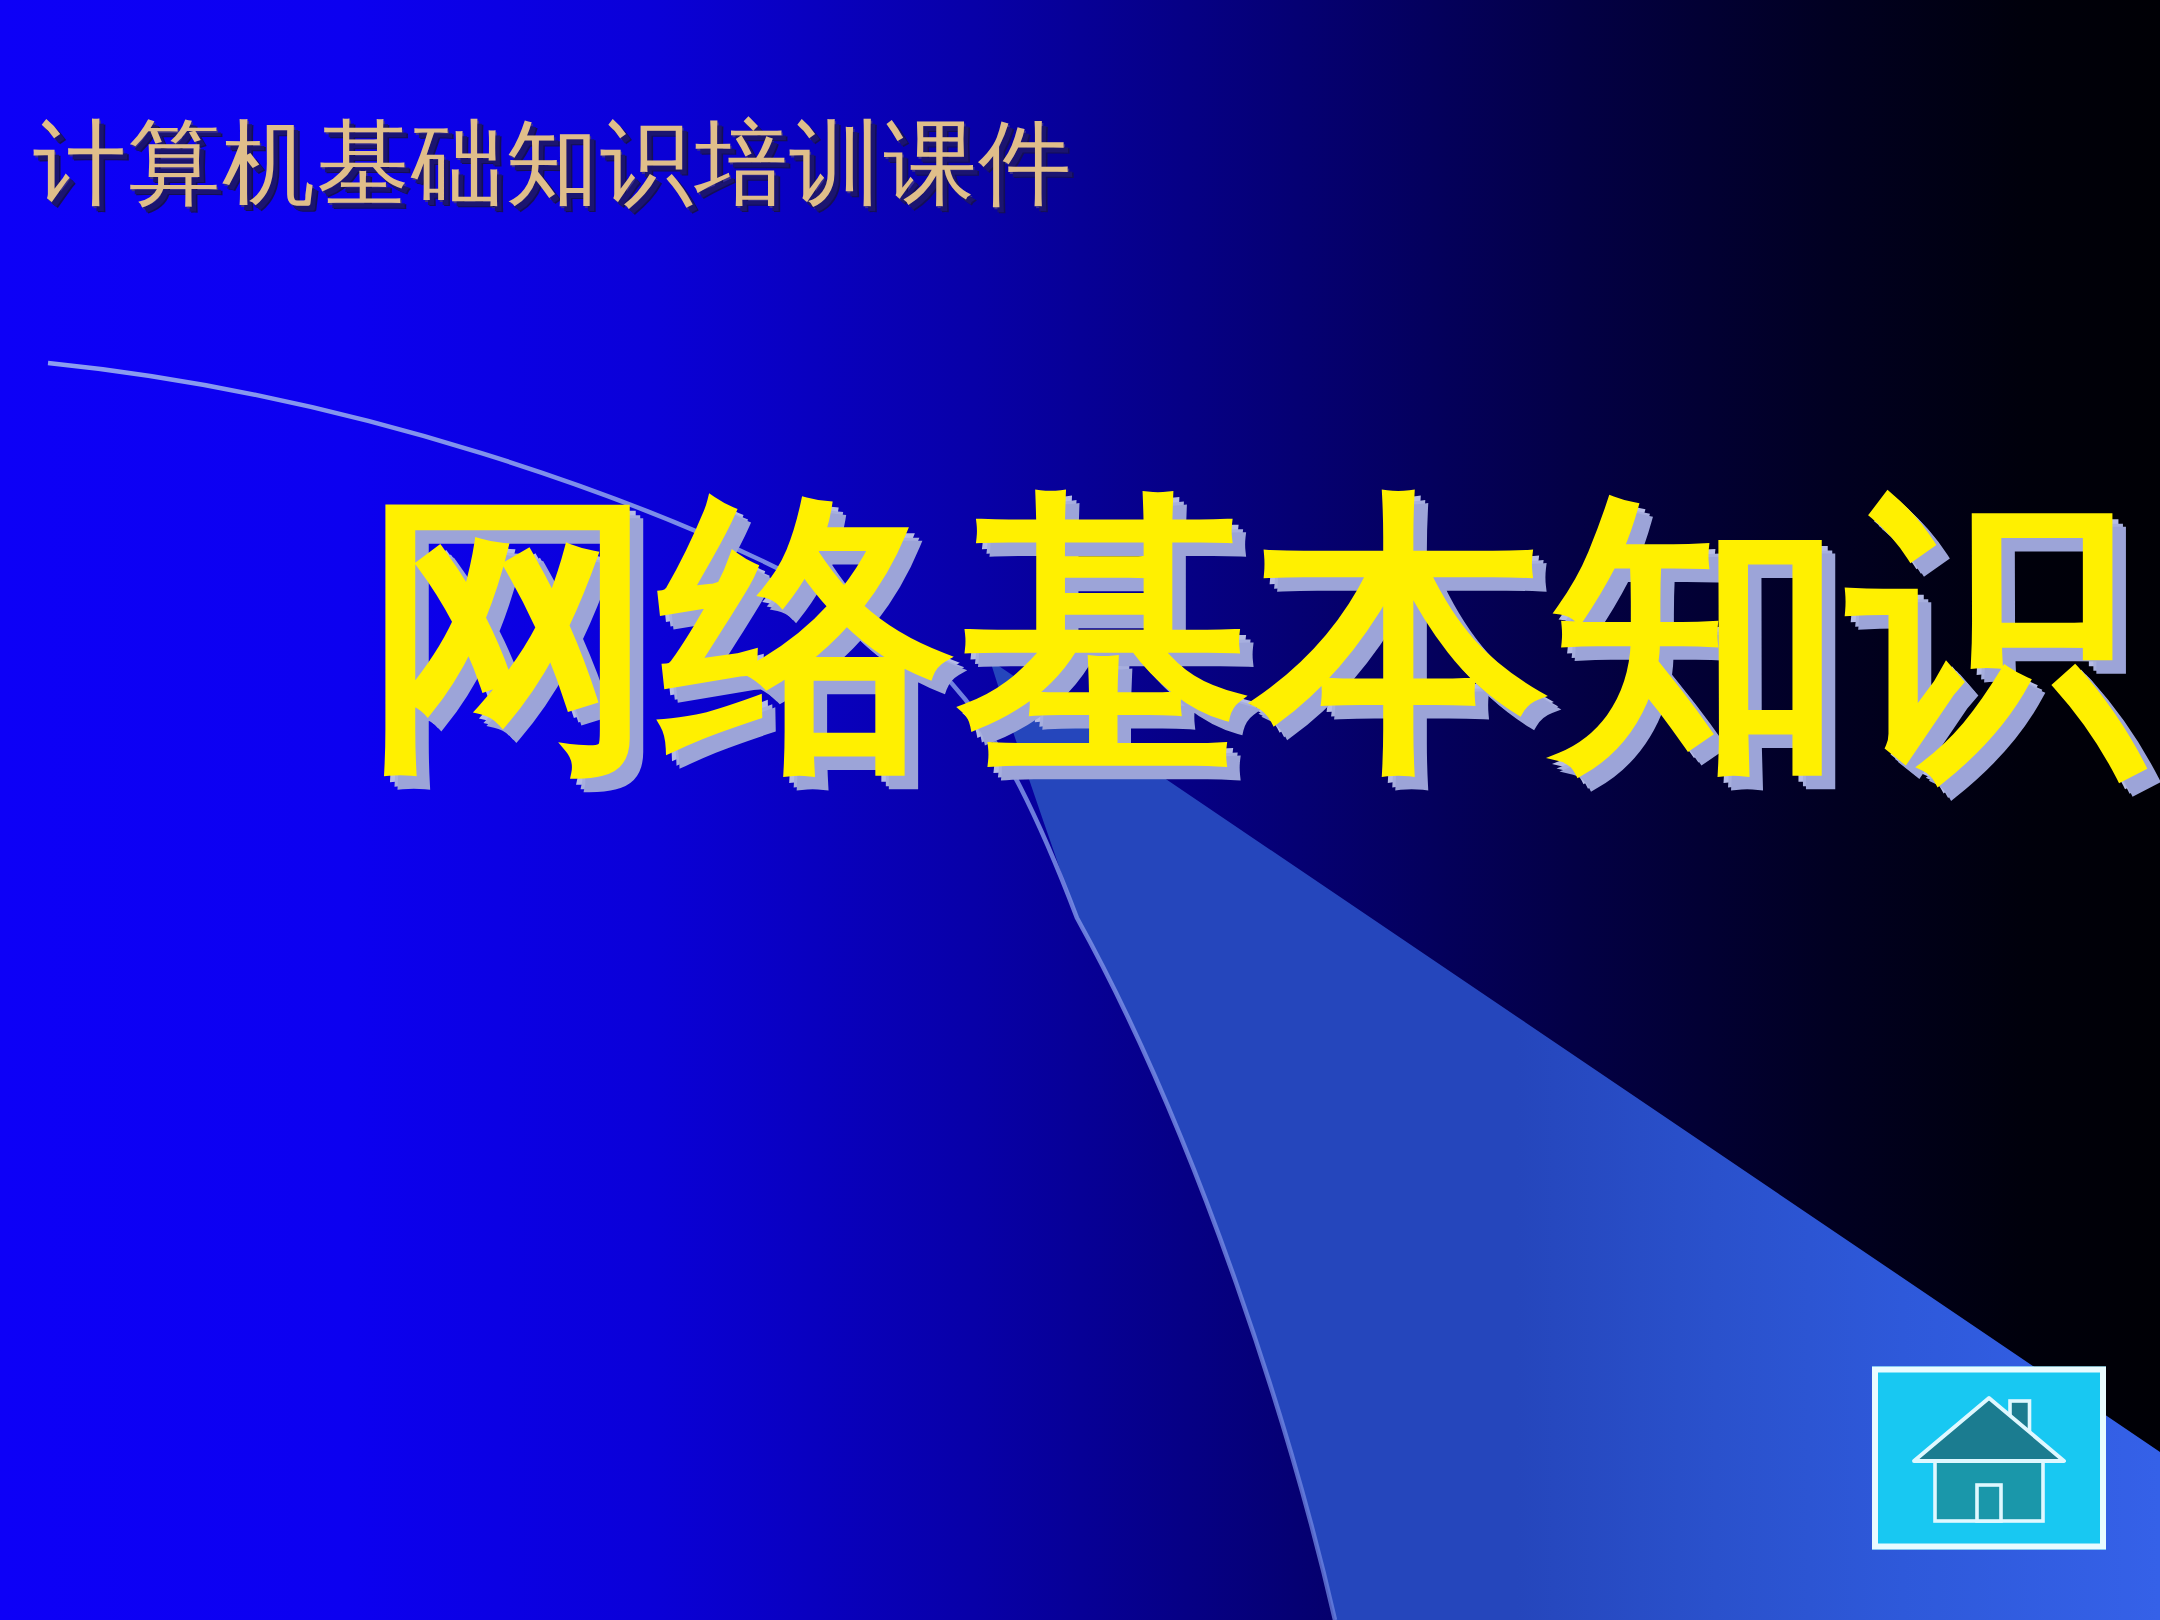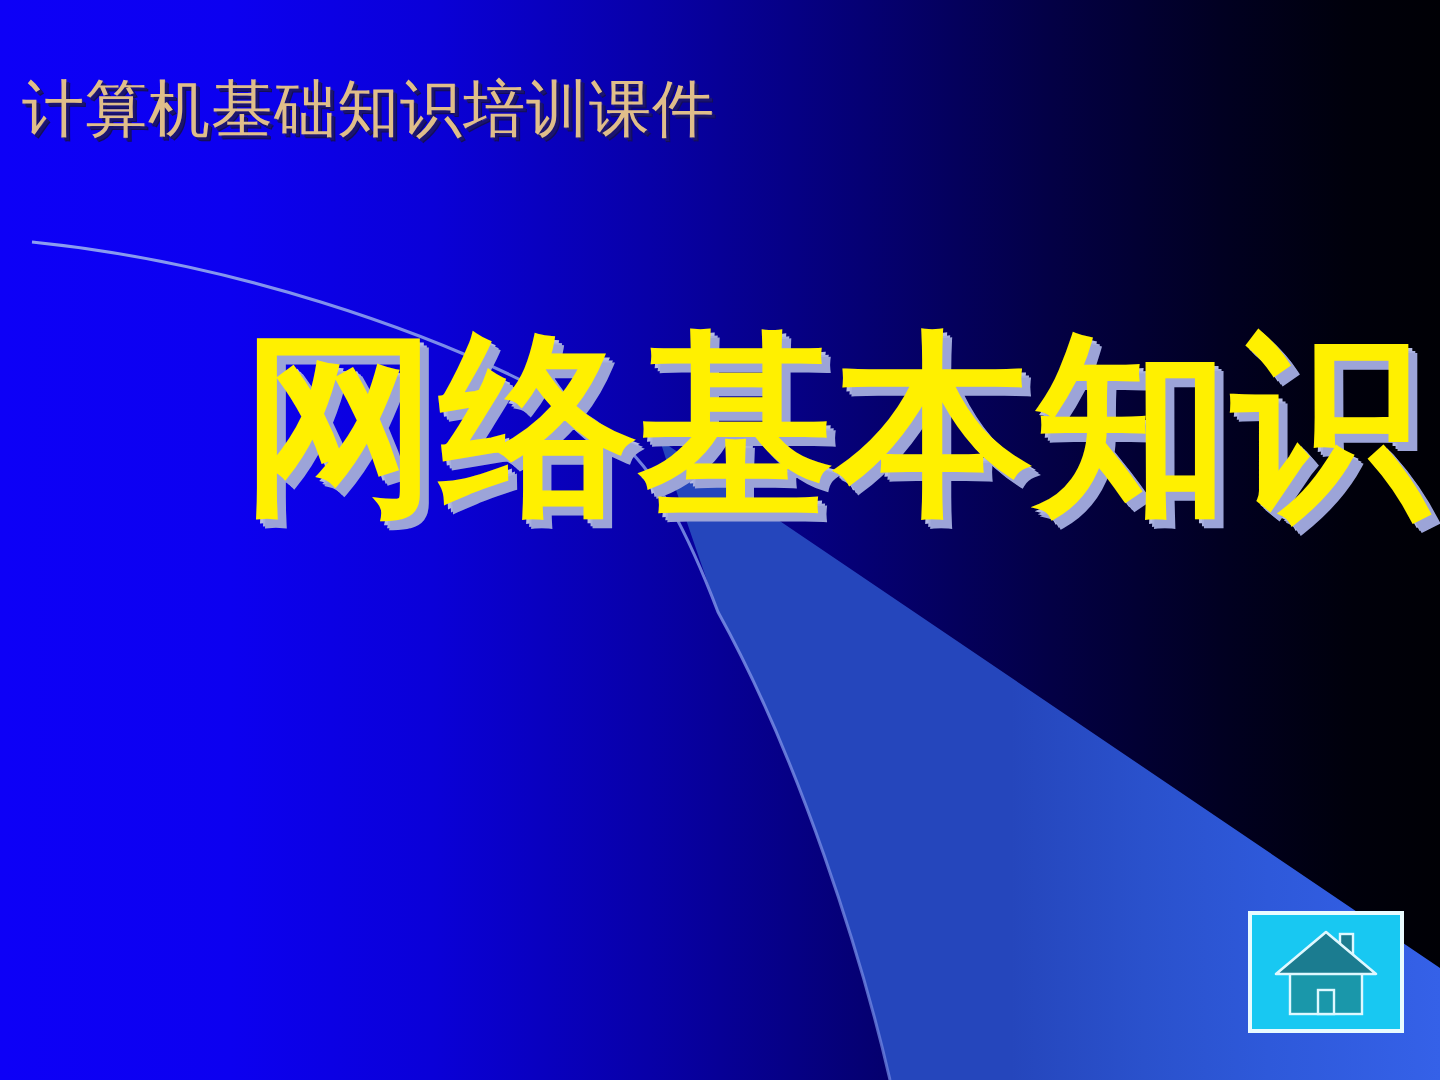--- a/index.html
+++ b/index.html
@@ -56,21 +56,21 @@
        3px  3px 0 #1B1470,
        4px  4px 0 #140F55,
        1px  1px 0 #3A2F8C;
   }
 
   
   #main-title {
     position: absolute;
     left: 242px;
     top: 328px;
-    font-family: Liberation Sans, sans-serif;
+    font-family: Liberation Serif, serif;
     font-weight: bold;
     font-size: 196px;
     line-height: 1;
     letter-spacing: 2px;
     white-space: nowrap;
     color: #FFF000;
     text-shadow:
         9px  9px 0 #9CA4D8,
         7px  7px 0 #A7AFDE,
         4px  4px 0 #B6BCE6;

